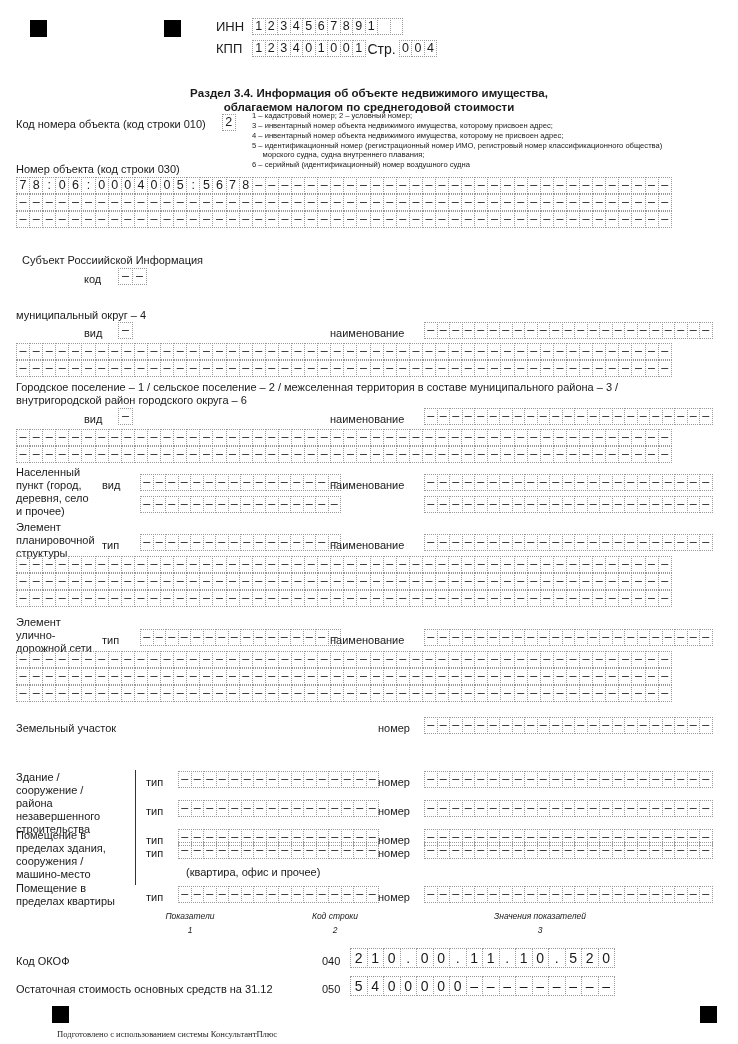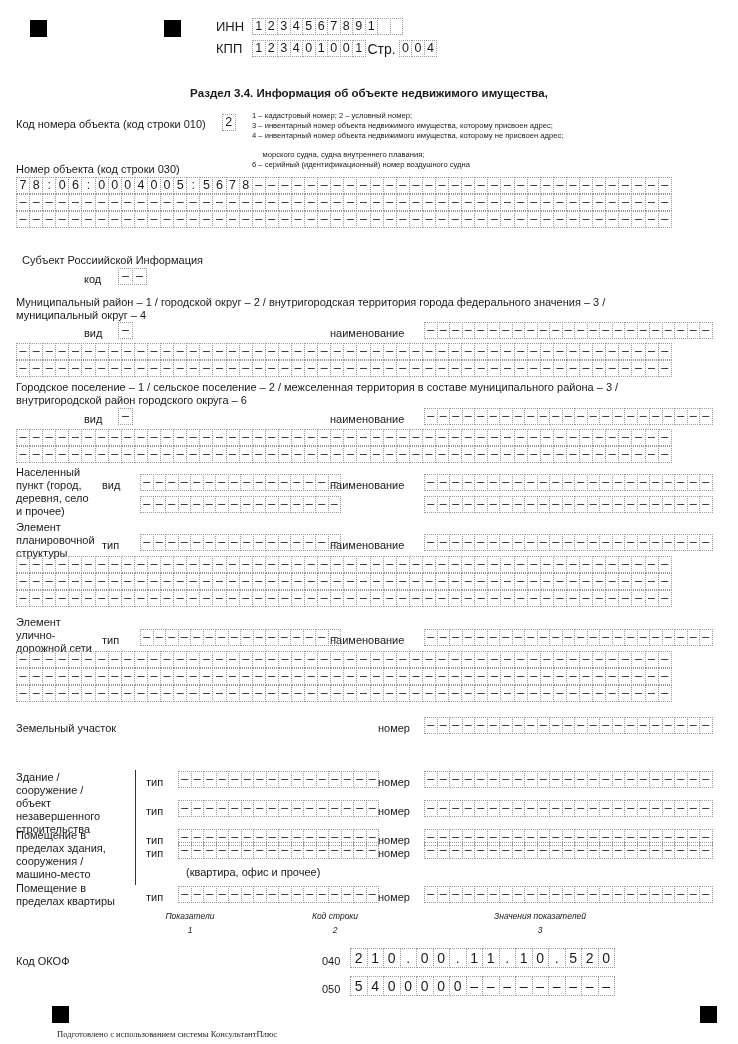--- a/index.html
+++ b/index.html
@@ -211,32 +211,34 @@
             <span class="cell">0</span>
             <span class="cell">0</span>
             <span class="cell">4</span>
           </span>
         </span>
     </div>
   </div>
 
   <div class="title">
     <div>Раздел 3.4. Информация об объекте недвижимого имущества,</div>
+    <div>облагаемом налогом по среднегодовой стоимости</div>
   </div>
 
   <div class="txt" style="left:16px; top:118px;">Код номера объекта (код строки 010)</div>
   <div class="abs-cells" style="left:222px; top:114px;" id="objcode-cells">
       <span class="cells" style="display: flex;">
         <span class="cell">2</span>
       </span>
     </div>
 
   <div class="txt-sm" style="left:252px; top:111px;">1 – кадастровый номер; 2 – условный номер;</div>
   <div class="txt-sm" style="left:252px; top:121px;">3 – инвентарный номер объекта недвижимого имущества, которому присвоен адрес;</div>
   <div class="txt-sm" style="left:252px; top:131px;">4 – инвентарный номер объекта недвижимого имущества, которому не присвоен адрес;</div>
+  <div class="txt-sm" style="left:252px; top:141px;">5 – идентификационный номер (регистрационный номер ИМО, регистровый номер классификационного общества)</div>
   <div class="txt-sm" style="left:252px; top:150px;">     морского судна, судна внутреннего плавания;</div>
   <div class="txt-sm" style="left:252px; top:160px;">6 – серийный (идентификационный) номер воздушного судна</div>
 
   <div class="txt" style="left:16px; top:163px;">Номер объекта (код строки 030)</div>
   <div class="fullrow" style="top:177px;" id="objnum-row1">
       <span class="cells" style="display: flex;">
         <span class="cell" style="width: 14.1px;">7</span>
         <span class="cell" style="width: 14.1px;">8</span>
         <span class="cell" style="width: 14.1px;">:</span>
         <span class="cell" style="width: 14.1px;">0</span>
@@ -400,21 +402,20 @@
   <div class="txt" style="left:22px; top:254px;">Субъект Россиийской Информация</div>
 
   <div class="txt" style="left:84px; top:273px;">код</div>
   <div class="abs-cells" style="left:118px; top:268px;" id="regioncode-cells">
       <span class="cells" style="display: flex;">
         <span class="cell" style="width: 15px;">–</span>
         <span class="cell" style="width: 15px;">–</span>
       </span>
     </div>
 
-  <div class="txt" style="left:16px; top:296px;">Муниципальный район – 1 / городской округ – 2 / внутригородская территория города федерального значения – 3 /</div>
   <div class="txt" style="left:16px; top:309px;">муниципальный округ – 4</div>
   <div class="txt" style="left:84px; top:327px;">вид</div>
   <div class="abs-cells" style="left:118px; top:322px;" id="mun-vid-cells">
       <span class="cells" style="display: flex;">
         <span class="cell" style="width: 15px;">–</span>
       </span>
     </div>
   <div class="txt" style="left:330px; top:327px;">наименование</div>
   <div class="abs-cells" style="left:424px; top:322px;" id="mun-name-cells">
       <span class="cells" style="display: flex;">
@@ -1254,21 +1255,21 @@
         <span class="cell">–</span>
         <span class="cell">–</span>
         <span class="cell">–</span>
         <span class="cell">–</span>
       </span>
     </div>
 
   <div class="bracket" style="left:135px; top:770px; height:115px;"></div>
   <div class="txt" style="left:16px; top:771px;">Здание /</div>
   <div class="txt" style="left:16px; top:784px;">сооружение /</div>
-  <div class="txt" style="left:16px; top:797px;">объект</div>
+  <div class="txt" style="left:16px; top:797px;">района</div>
   <div class="txt" style="left:16px; top:810px;">незавершенного</div>
   <div class="txt" style="left:16px; top:823px;">строительства</div>
 
   <div class="txt" style="left:146px; top:776px;">тип</div>
   <div class="abs-cells" style="left:178px; top:771px;" id="bld1-tip">
       <span class="cells" style="display: flex;">
         <span class="cell">–</span>
         <span class="cell">–</span>
         <span class="cell">–</span>
         <span class="cell">–</span>
@@ -1546,20 +1547,21 @@
         <span class="cell" style="width: 17.5px; height: 20px; font-size: 14px; line-height: 18px;">.</span>
         <span class="cell" style="width: 17.5px; height: 20px; font-size: 14px; line-height: 18px;">1</span>
         <span class="cell" style="width: 17.5px; height: 20px; font-size: 14px; line-height: 18px;">0</span>
         <span class="cell" style="width: 17.5px; height: 20px; font-size: 14px; line-height: 18px;">.</span>
         <span class="cell" style="width: 17.5px; height: 20px; font-size: 14px; line-height: 18px;">5</span>
         <span class="cell" style="width: 17.5px; height: 20px; font-size: 14px; line-height: 18px;">2</span>
         <span class="cell" style="width: 17.5px; height: 20px; font-size: 14px; line-height: 18px;">0</span>
       </span>
     </div>
 
+  <div class="txt" style="left:16px; top:983px;">Остаточная стоимость основных средств на 31.12</div>
   <div class="txt" style="left:322px; top:983px;">050</div>
   <div class="abs-cells" style="left:350px; top:976px;" id="residual-cells">
       <span class="cells" style="display: flex;">
         <span class="cell" style="width: 17.5px; height: 20px; font-size: 14px; line-height: 18px;">5</span>
         <span class="cell" style="width: 17.5px; height: 20px; font-size: 14px; line-height: 18px;">4</span>
         <span class="cell" style="width: 17.5px; height: 20px; font-size: 14px; line-height: 18px;">0</span>
         <span class="cell" style="width: 17.5px; height: 20px; font-size: 14px; line-height: 18px;">0</span>
         <span class="cell" style="width: 17.5px; height: 20px; font-size: 14px; line-height: 18px;">0</span>
         <span class="cell" style="width: 17.5px; height: 20px; font-size: 14px; line-height: 18px;">0</span>
         <span class="cell" style="width: 17.5px; height: 20px; font-size: 14px; line-height: 18px;">0</span>

